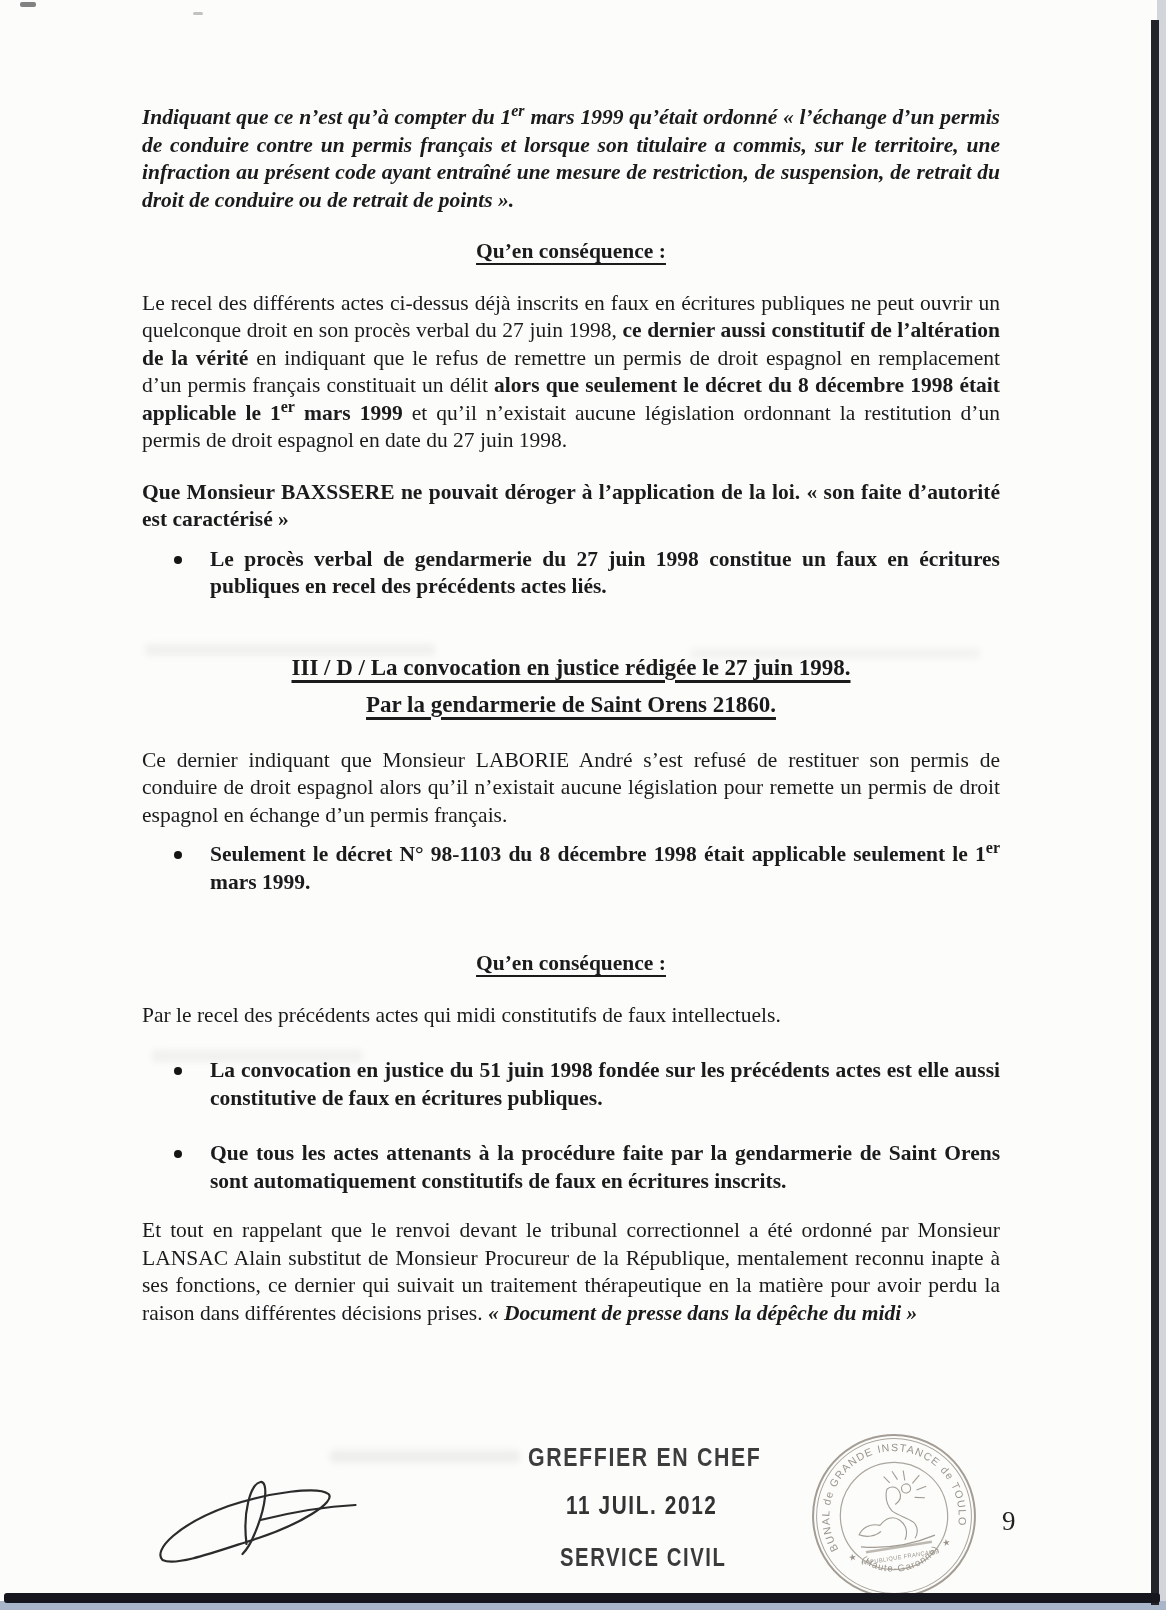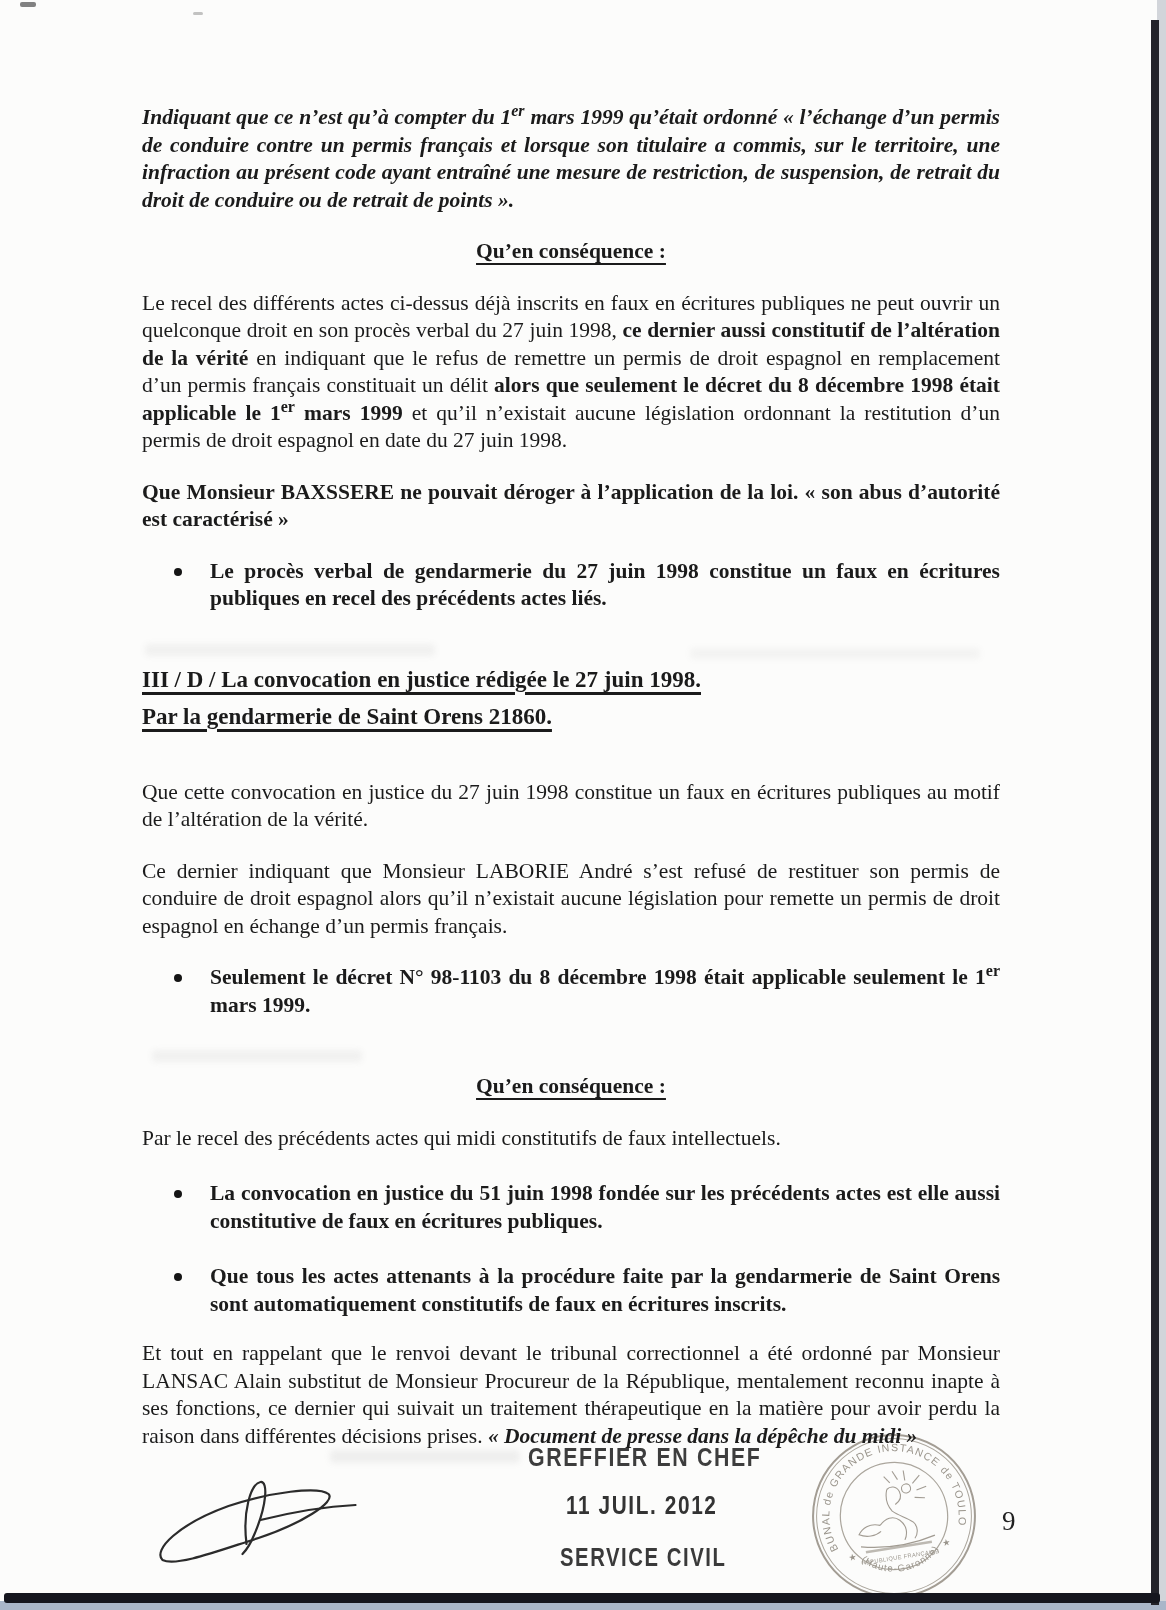--- a/index.html
+++ b/index.html
@@ -10,25 +10,25 @@
   .page p{margin:0;font-size:21.5px;line-height:27.5px;}
   .j{text-align:justify;}
   .b{font-weight:bold;}
   .bi{font-weight:bold;font-style:italic;}
   .lead{font-weight:bold;font-style:italic;}
   .sup{font-size:16px;vertical-align:super;line-height:0;}
   .sub-head{margin-top:24px !important;font-weight:bold;font-size:21.5px;text-align:center;}
   .u{text-decoration:underline;text-decoration-thickness:2px;text-underline-offset:5px;}
   .m24{margin-top:24px !important;}
   .m22{margin-top:22px !important;}
-  .sec{margin-top:48px;text-align:left;font-weight:bold;font-size:23px;line-height:37px;}
+  .sec{margin-top:48px;text-align:center;font-weight:bold;font-size:23px;line-height:37px;}
   .sec .u{text-decoration-thickness:2.5px;}
   .after-sec{margin-top:44px !important;}
   .m54{margin-top:54px !important;}
-  .bullet{display:grid;grid-template-columns:36px 1fr;padding-left:32px;margin-top:24px;}
+  .bullet{display:grid;grid-template-columns:36px 1fr;padding-left:32px;margin-top:12px;}
   .bullet.m26{}
   .bullet.m28b{margin-top:28px;}
   .dot{width:8px;height:8px;background:#151515;border-radius:50%;margin-top:10px;}
   .bullet p{font-weight:bold;}
   
   .stamp{position:absolute;z-index:3;font-family:"Liberation Sans","DejaVu Sans",sans-serif;
     font-weight:bold;color:#3d3d3d;white-space:nowrap;transform-origin:left top;}
   .stamp-title{left:528px;top:1442px;font-size:26px;letter-spacing:2px;transform:scaleX(.82);}
   .stamp-date{left:566px;top:1490px;font-size:26px;letter-spacing:2px;transform:scaleX(.80);color:#333;}
   .stamp-service{left:560px;top:1542px;font-size:26px;letter-spacing:2px;transform:scaleX(.78);color:#3a3a3a;}
@@ -102,33 +102,32 @@
   </svg>
 
   <div class="page">
 
     <p class="lead j"><span>Indiquant que ce n’est qu’à compter du 1</span><span class="sup">er</span><span> mars 1999 qu’était ordonné « l’échange d’un permis de conduire contre un permis français et lorsque son titulaire a commis, sur le territoire, une infraction au présent code ayant entraîné une mesure de restriction, de suspension, de retrait du droit de conduire ou de retrait de points ».</span></p>
 
     <p class="sub-head"><span class="u">Qu’en conséquence :</span></p>
 
     <p class="j m24"><span>Le recel des différents actes ci-dessus déjà inscrits en faux en écritures publiques ne peut ouvrir un quelconque droit en son procès verbal du 27 juin 1998, </span><span class="b">ce dernier aussi constitutif de l’altération de la vérité</span><span> en indiquant que le refus de remettre un permis de droit espagnol en remplacement d’un permis français constituait un délit </span><span class="b">alors que seulement le décret du 8 décembre 1998 était applicable le 1</span><span class="b sup">er</span><span class="b"> mars 1999</span><span> et qu’il n’existait aucune législation ordonnant la restitution d’un permis de droit espagnol en date du 27 juin 1998.</span></p>
 
-    <p class="b j m24">Que Monsieur BAXSSERE ne pouvait déroger à l’application de la loi. «  son abus d’autorité est caractérisé »</p>
+    <p class="b j m24">Que Monsieur BAXSSERE ne pouvait déroger à l’application de la loi. «  son faite d’autorité est caractérisé »</p>
 
     <div class="bullet">
       <span class="dot"></span>
       <p class="j">Le procès verbal de gendarmerie du 27 juin 1998 constitue un faux en écritures publiques en recel des précédents actes liés.</p>
     </div>
 
     <div class="sec">
       <div><span class="u">III / D /  La convocation en justice rédigée le 27 juin 1998.</span></div>
       <div><span class="u">Par la gendarmerie de Saint Orens 21860.</span></div>
     </div>
 
-    <p class="j after-sec">Que cette convocation en justice du 27 juin 1998 constitue un faux en écritures publiques au motif de l’altération de la vérité.</p>
 
     <p class="j m24">Ce dernier indiquant que Monsieur LABORIE André s’est refusé de restituer son permis de conduire de droit espagnol alors qu’il n’existait aucune législation pour remette un permis de droit espagnol en échange d’un permis français.</p>
 
     <div class="bullet m26">
       <span class="dot"></span>
       <p class="j"><span>Seulement le décret N° 98-1103 du 8 décembre 1998 était applicable seulement le 1</span><span class="sup">er</span><span> mars 1999.</span></p>
     </div>
 
     <p class="sub-head m54"><span class="u">Qu’en conséquence :</span></p>
 

